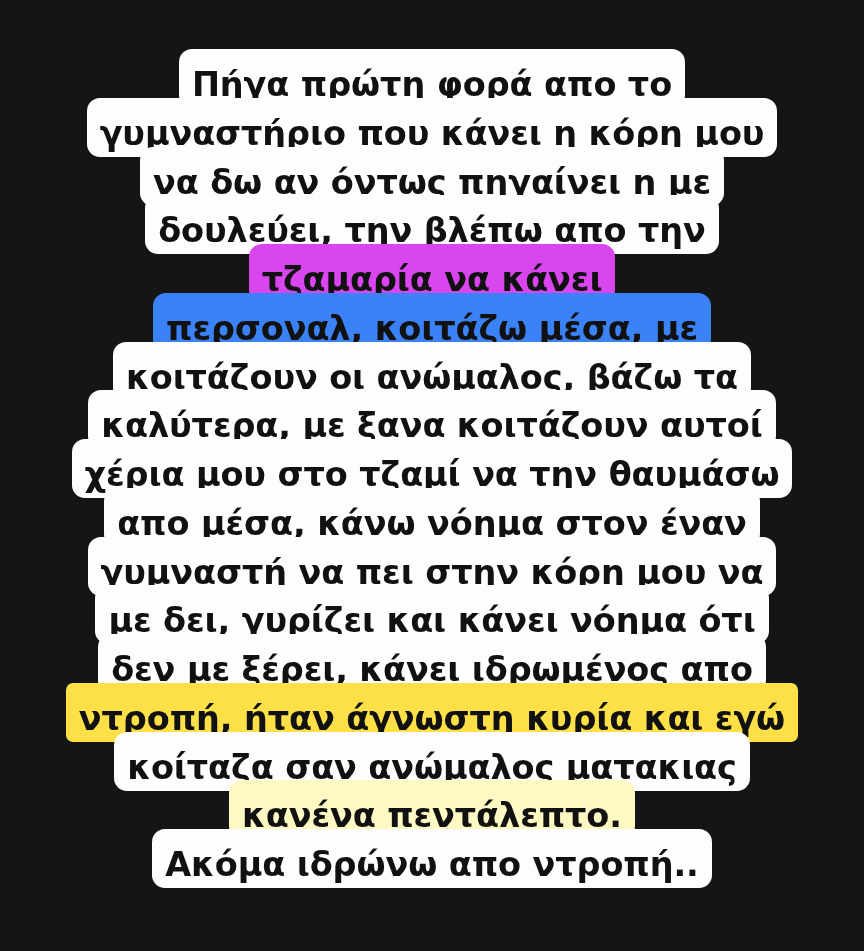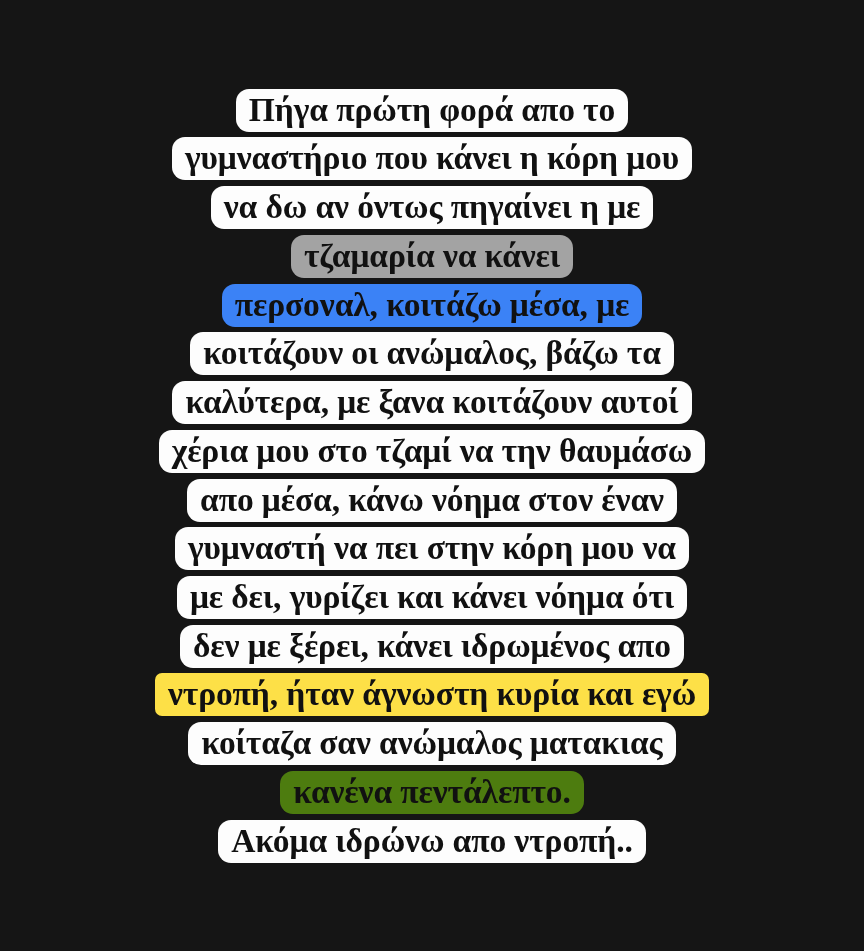--- a/index.html
+++ b/index.html
@@ -34,40 +34,40 @@
     letter-spacing: -0.1px;
   }
   .text-block .line {
     display: block;
   }
   .text-block .line span.seg {
     display: inline;
     background: #fdfdfd;
     box-decoration-break: clone;
     -webkit-box-decoration-break: clone;
-    padding: 2px 13px 4px 13px;
+    padding: 16px 13px 4px 13px;
     border-radius: 13px;
-    font-family: Liberation Serif, serif;
   }
 </style>
 </head>
 <body style="background: rgb(21, 21, 21);">
 
 <div id="story-card" style="background: rgb(21, 21, 21);">
   <div class="text-block" style="color: rgb(17, 17, 17);">
     <span class="line"><span class="seg" style="background: rgb(253, 253, 253);">Πήγα πρώτη φορά απο το</span></span>
     <span class="line"><span class="seg" style="background: rgb(253, 253, 253);">γυμναστήριο που κάνει η κόρη μου</span></span>
     <span class="line"><span class="seg" style="background: rgb(253, 253, 253);">να δω αν όντως πηγαίνει η με</span></span>
-    <span class="line"><span class="seg" style="background: #a3a3a3;">τζαμαρία να κάνει</span></span>
+    <span class="line"><span class="seg" style="background: rgb(253, 253, 253);">δουλεύει, την βλέπω απο την</span></span>
+    <span class="line"><span class="seg" style="background: #d946ef;">τζαμαρία να κάνει</span></span>
     <span class="line"><span class="seg" style="background: #3b82f6;">περσοναλ, κοιτάζω μέσα, με</span></span>
     <span class="line"><span class="seg" style="background: rgb(253, 253, 253);">κοιτάζουν οι ανώμαλος, βάζω τα</span></span>
     <span class="line"><span class="seg" style="background: rgb(253, 253, 253);">καλύτερα, με ξανα κοιτάζουν αυτοί</span></span>
     <span class="line"><span class="seg" style="background: rgb(253, 253, 253);">χέρια μου στο τζαμί να την θαυμάσω</span></span>
     <span class="line"><span class="seg" style="background: rgb(253, 253, 253);">απο μέσα, κάνω νόημα στον έναν</span></span>
     <span class="line"><span class="seg" style="background: rgb(253, 253, 253);">γυμναστή να πει στην κόρη μου να</span></span>
     <span class="line"><span class="seg" style="background: rgb(253, 253, 253);">με δει, γυρίζει και κάνει νόημα ότι</span></span>
     <span class="line"><span class="seg" style="background: rgb(253, 253, 253);">δεν με ξέρει, κάνει ιδρωμένος απο</span></span>
     <span class="line"><span class="seg" style="background: #fde047; border-radius: 7px;">ντροπή, ήταν άγνωστη κυρία και εγώ</span></span>
     <span class="line"><span class="seg" style="background: rgb(253, 253, 253);">κοίταζα σαν ανώμαλος ματακιας</span></span>
-    <span class="line"><span class="seg" style="background: #4d7c0f; text-align: center;">κανένα πεντάλεπτο.</span></span>
+    <span class="line"><span class="seg" style="background: #fef9c3; text-align: center;">κανένα πεντάλεπτο.</span></span>
     <span class="line"><span class="seg" style="background: rgb(253, 253, 253);">Ακόμα ιδρώνω απο ντροπή..</span></span>
   </div>
 </div>
 
 </body></html>

